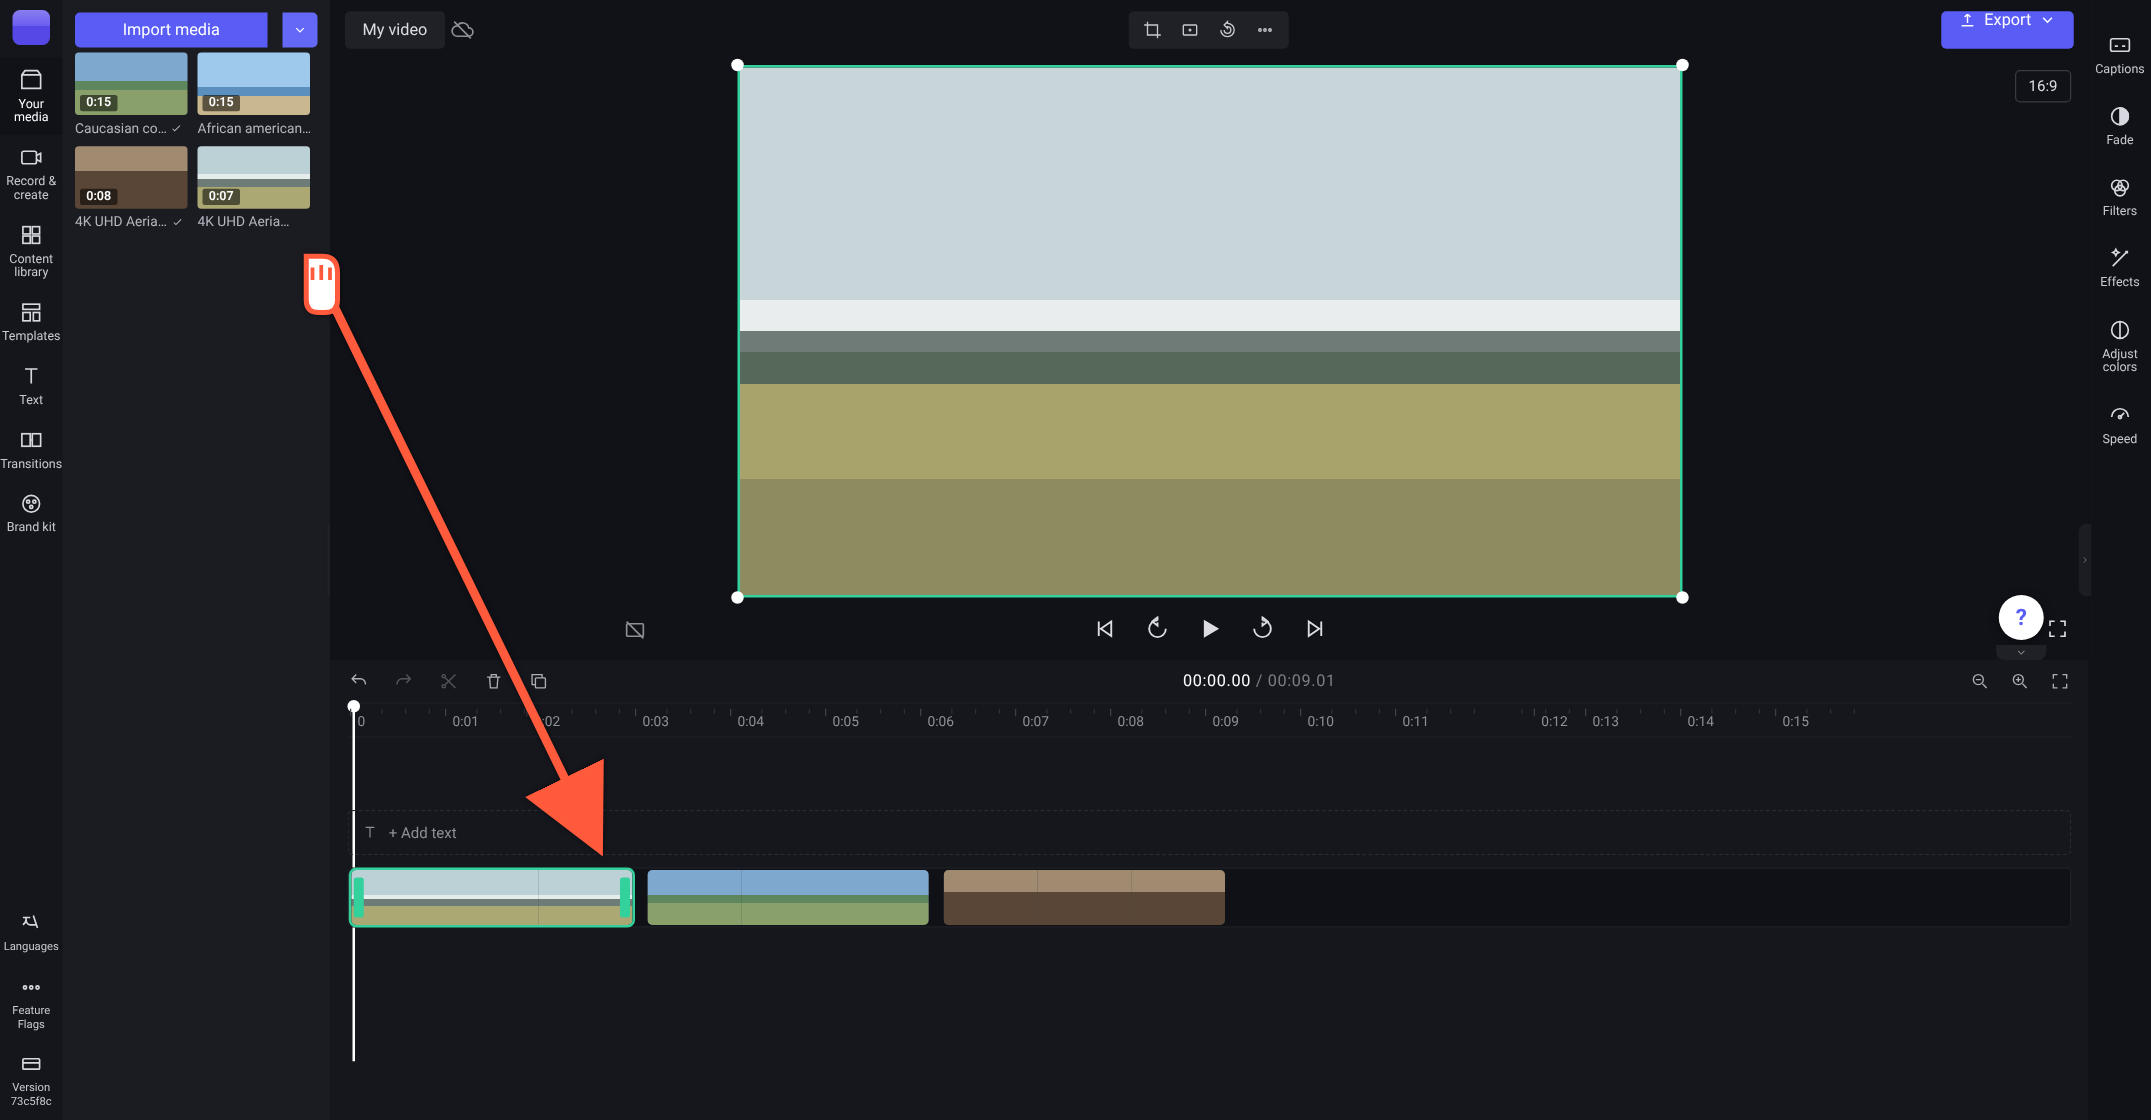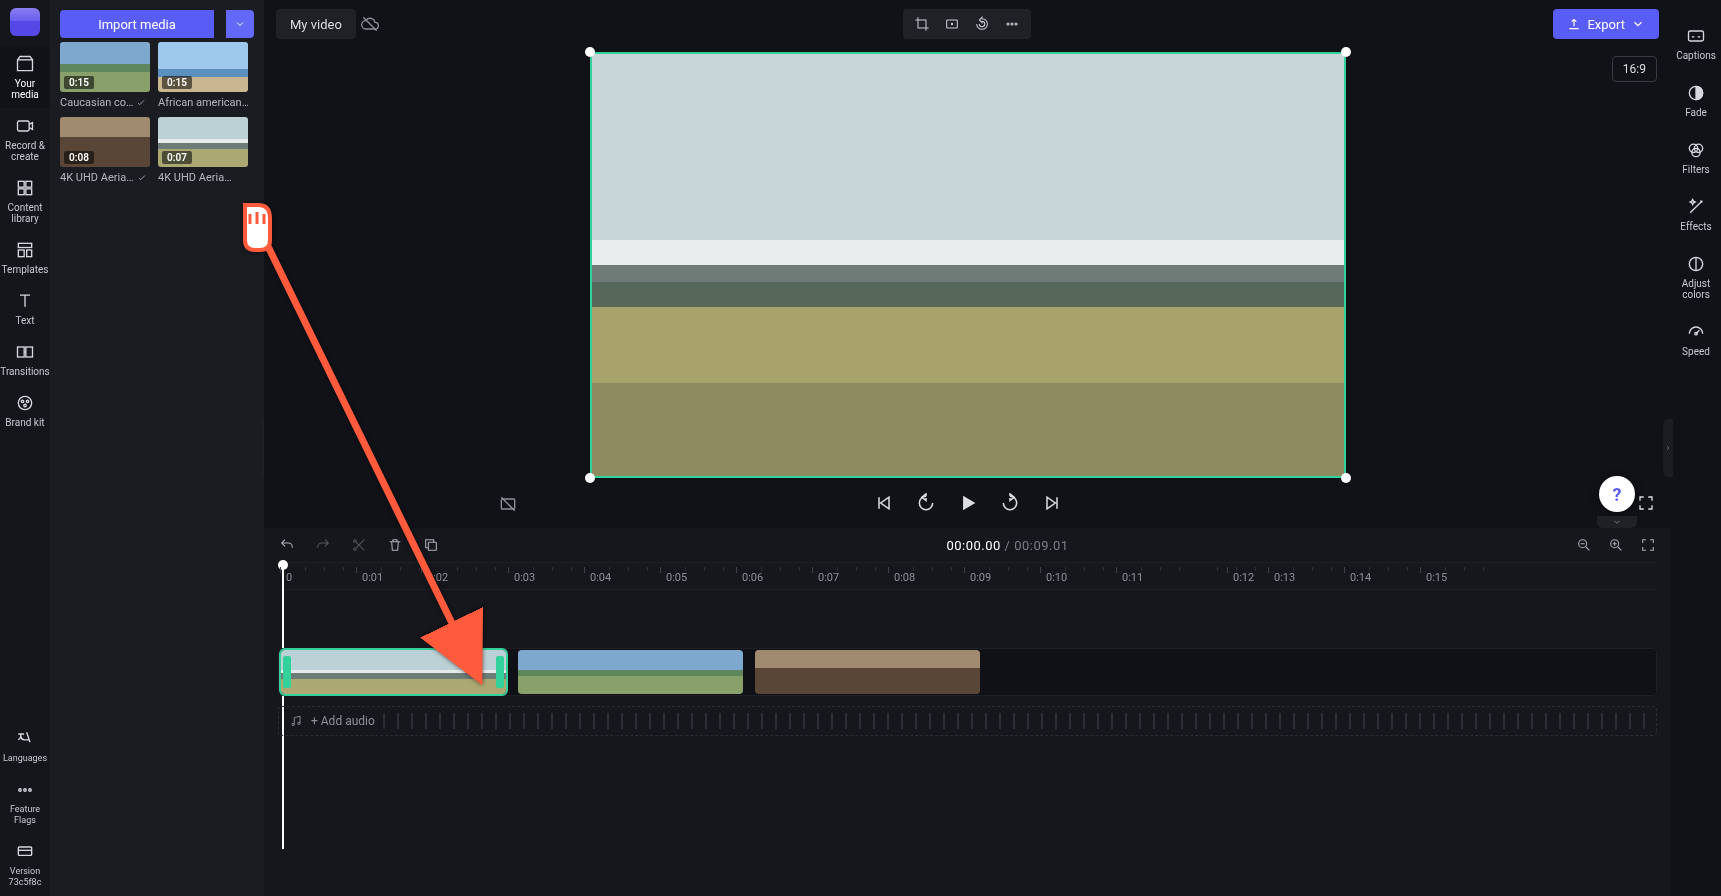--- a/index.html
+++ b/index.html
@@ -42,21 +42,21 @@
   
   .stage { position:absolute; left:264px; right:50px; top:0; bottom:0; background:#111218; }
   .stage-top { height:48px; display:flex; align-items:center; padding:16px 12px; gap:4px; }
   .chip { background:#202127; height:30px; padding:0 14px; border-radius:4px; display:flex; align-items:center; color:#dcdce2; font-size:13px; cursor:pointer;}
   .no-cloud { color:#8f8f98; display:flex; align-items:center;}
   .no-cloud svg{width:20px;height:20px;stroke:#8f8f98;fill:none;stroke-width:1.6;}
   .stage-top .spacer{flex:1;}
   .tool-pill{ height:30px; background:#202127; border-radius:4px; display:flex; align-items:center; padding:0 10px; gap:12px; }
   .tool-pill .ic{width:18px;height:18px;display:flex;align-items:center;justify-content:center;cursor:pointer;}
   .tool-pill svg{width:16px;height:16px;stroke:#c9c9d2;fill:none;stroke-width:1.6;}
-  .export-btn{height:30px;background:#5a5df5;color:#fff;border-radius:4px;display:flex;align-items:center;gap:6px;padding:0 14px;font-size:13px;cursor:pointer;}
+  .export-btn{height:30px;background:#5a5df5;color:#fff;border-radius:4px;display:flex;gap:6px;padding:0 14px;font-size:13px;cursor:pointer;}
   .export-btn svg{width:14px;height:14px;stroke:#fff;fill:none;stroke-width:2;}
   .ar-chip{position:absolute; right:14px; top:56px; height:26px; background:#111218;border:1px solid #3a3b42;border-radius:4px;display:flex;align-items:center;padding:0 10px;font-size:12px;color:#dcdce2;cursor:pointer;}
 
   
   .preview-wrap{ position:absolute; left:50%; transform:translateX(-50%); top:52px; width:756px; height:426px; }
   .preview{ position:absolute; inset:0; border:2px solid #33d19c; background:
     linear-gradient(#c8d6da 0 44%, #e9edee 44% 50%, #6f7b77 50% 54%, #566859 54% 60%, #a8a26b 60% 78%, #8f8b60 78% 100%);
     border-radius:2px; }
   .handle{position:absolute;width:10px;height:10px;background:#fff;border-radius:50%;}
   .handle.tl{left:-5px;top:-5px;} .handle.tr{right:-5px;top:-5px;} .handle.bl{left:-5px;bottom:-5px;} .handle.br{right:-5px;bottom:-5px;}
@@ -481,20 +481,26 @@
         <div class="minor" style="left: 1091px;"></div>
         <div class="minor" style="left: 1110px;"></div>
         <div class="minor" style="left: 1129px;"></div>
         <span class="tick" style="left: 1148px;">0:15</span>
         <div class="minor" style="left: 1167px;"></div>
         <div class="minor" style="left: 1186px;"></div>
         <div class="minor" style="left: 1205px;"></div>
       </div>
 
     <div class="tracks">
+      <div class="track">
+        <svg viewBox="0 0 24 24">
+            <path d="M6 5h12M12 5v14"></path>
+          </svg>
+        <span>+ Add text</span>
+      </div>
       <div class="track video">
         <div class="clip selected" style="width:225px">
           <div class="frames">
               <div class="fr t-land"></div>
               <div class="fr t-land"></div>
               <div class="fr t-land"></div>
             </div>
         </div>
           <div class="clip" style="width:225px">
           <div class="frames">
@@ -503,29 +509,20 @@
               <div class="fr t-hiker"></div>
             </div>
         </div>
           <div class="clip" style="width:225px">
           <div class="frames">
               <div class="fr t-rock"></div>
               <div class="fr t-rock"></div>
               <div class="fr t-rock"></div>
             </div>
         </div>
-      </div>
-      <div class="track audio">
-        <svg viewBox="0 0 24 24">
-            <path d="M9 18V6l10-2v12"></path>
-            <circle cx="7" cy="18" r="2"></circle>
-            <circle cx="17" cy="16" r="2"></circle>
-          </svg>
-        <span>+ Add audio</span>
-        <div class="wave"></div>
       </div>
     </div>
   </div>
 </div>
 
 <div class="rail-right">
   <div class="ritem">
     <svg viewBox="0 0 24 24">
         <rect x="3" y="6" width="18" height="12" rx="2"></rect>
         <path d="M7 13h3M14 13h3"></path>

